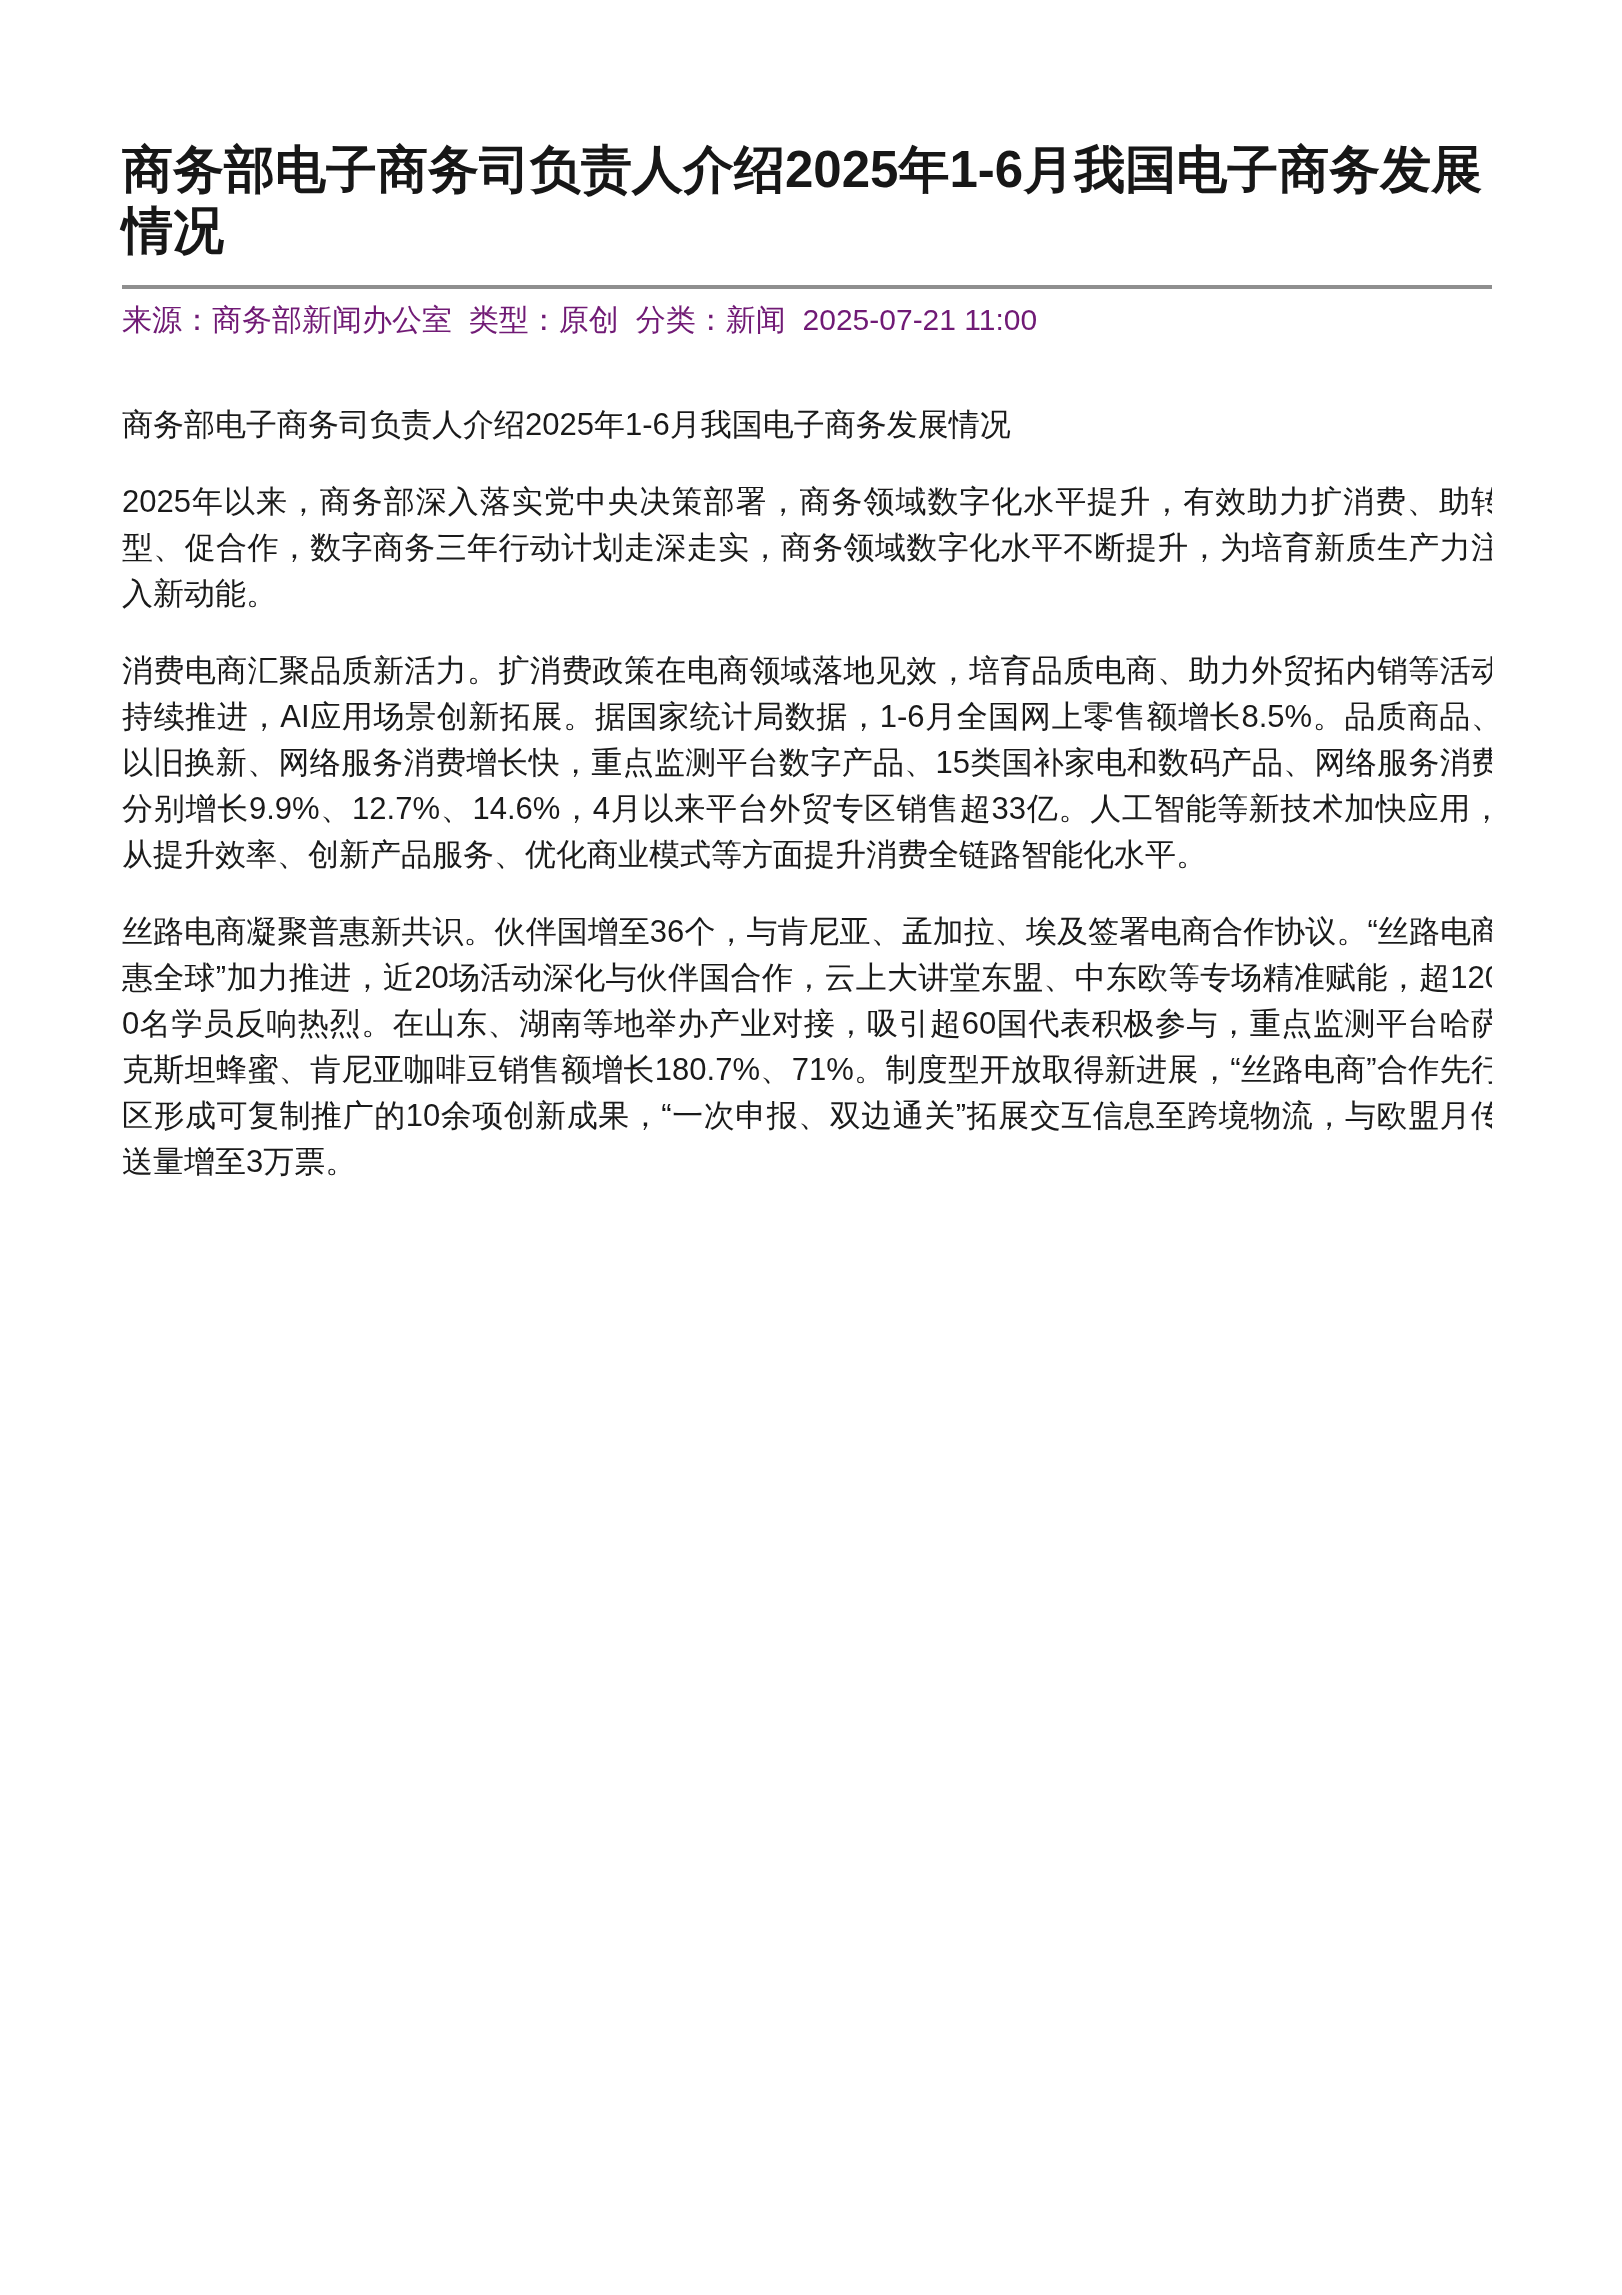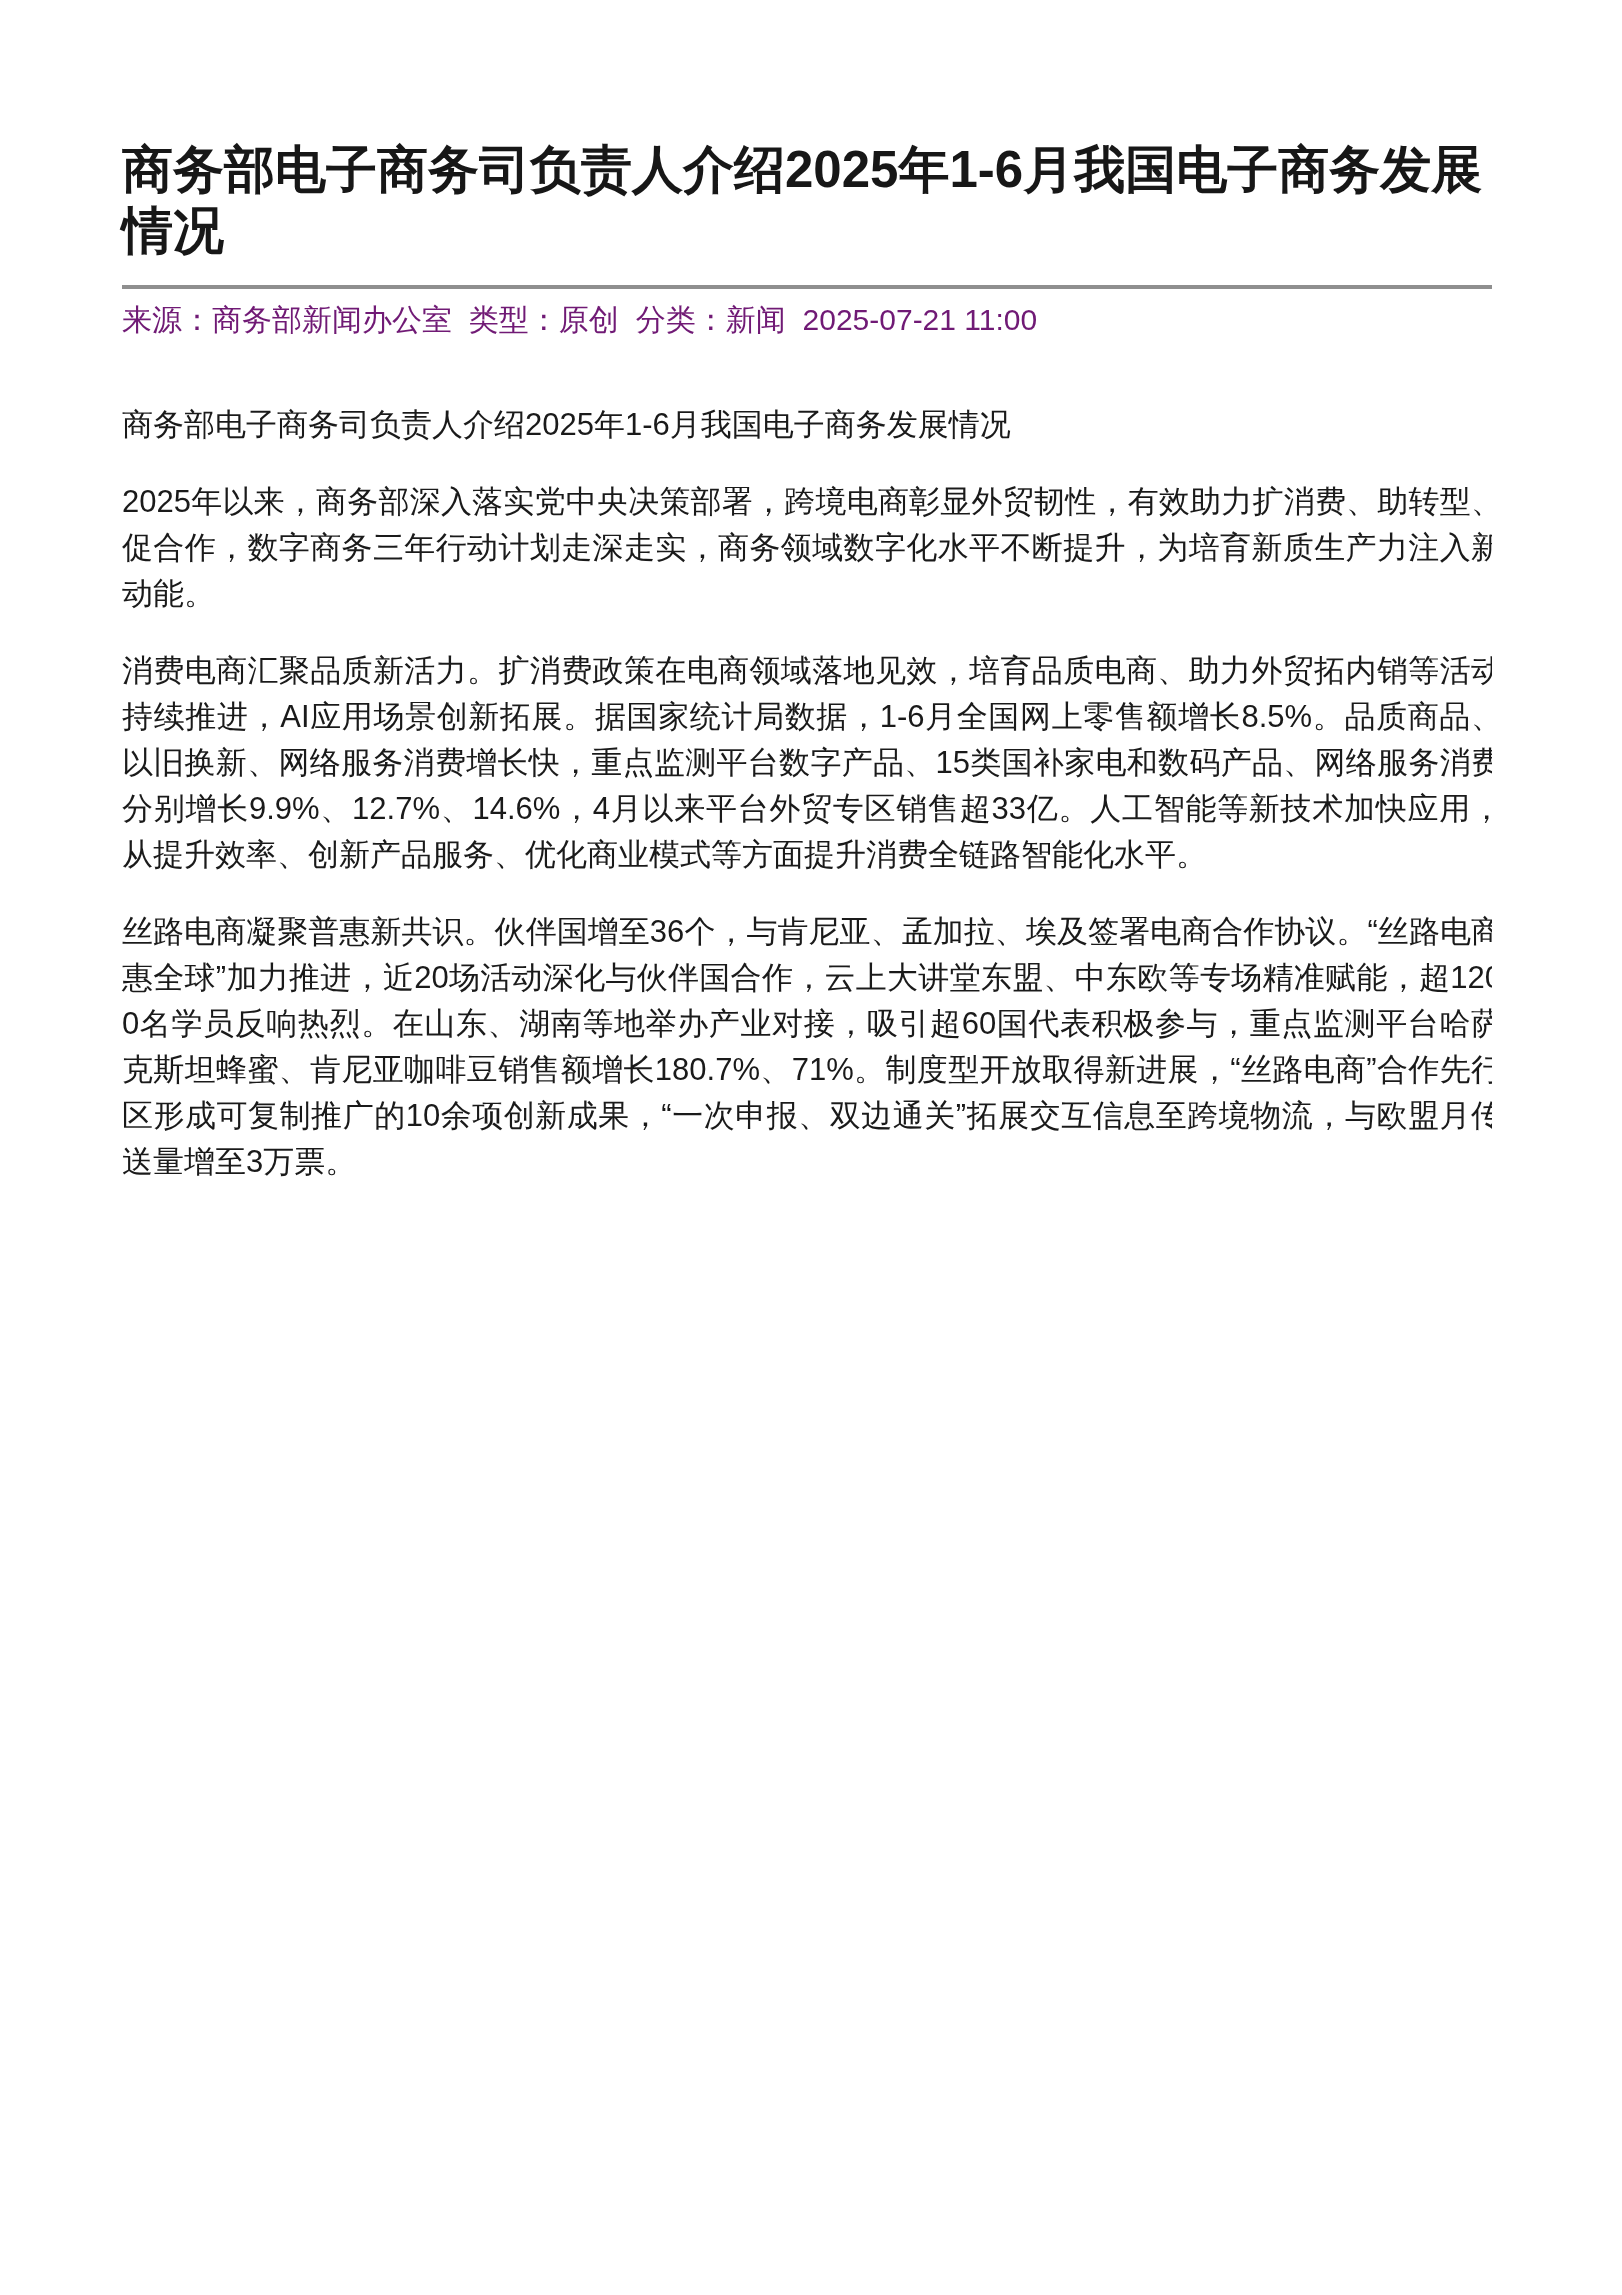--- a/index.html
+++ b/index.html
@@ -80,21 +80,21 @@
 
     <div class="meta">
       <span>来源：商务部新闻办公室</span>
       <span>类型：原创</span>
       <span>分类：新闻</span>
       <span>2025-07-21 11:00</span>
     </div>
 
     <div class="article">
       <p class="first">商务部电子商务司负责人介绍2025年1-6月我国电子商务发展情况</p>
-      <p>2025年以来，商务部深入落实党中央决策部署，跨境电商彰显外贸韧性，有效助力扩消费、助转型、促合作，数字商务三年行动计划走深走实，商务领域数字化水平不断提升，为培育新质生产力注入新动能。</p>
+      <p>2025年以来，商务部深入落实党中央决策部署，商务领域数字化水平提升，有效助力扩消费、助转型、促合作，数字商务三年行动计划走深走实，商务领域数字化水平不断提升，为培育新质生产力注入新动能。</p>
       <p>消费电商汇聚品质新活力。扩消费政策在电商领域落地见效，培育品质电商、助力外贸拓内销等活动持续推进，AI应用场景创新拓展。据国家统计局数据，1-6月全国网上零售额增长8.5%。品质商品、以旧换新、网络服务消费增长快，重点监测平台数字产品、15类国补家电和数码产品、网络服务消费分别增长9.9%、12.7%、14.6%，4月以来平台外贸专区销售超33亿。人工智能等新技术加快应用，从提升效率、创新产品服务、优化商业模式等方面提升消费全链路智能化水平。</p>
       <p>丝路电商凝聚普惠新共识。伙伴国增至36个，与肯尼亚、孟加拉、埃及签署电商合作协议。“丝路电商惠全球”加力推进，近20场活动深化与伙伴国合作，云上大讲堂东盟、中东欧等专场精准赋能，超1200名学员反响热烈。在山东、湖南等地举办产业对接，吸引超60国代表积极参与，重点监测平台哈萨克斯坦蜂蜜、肯尼亚咖啡豆销售额增长180.7%、71%。制度型开放取得新进展，“丝路电商”合作先行区形成可复制推广的10余项创新成果，“一次申报、双边通关”拓展交互信息至跨境物流，与欧盟月传送量增至3万票。</p>
     </div>
 
   </div>
 
   <div class="page-indicator">6/1</div>
 </div>
 
 

